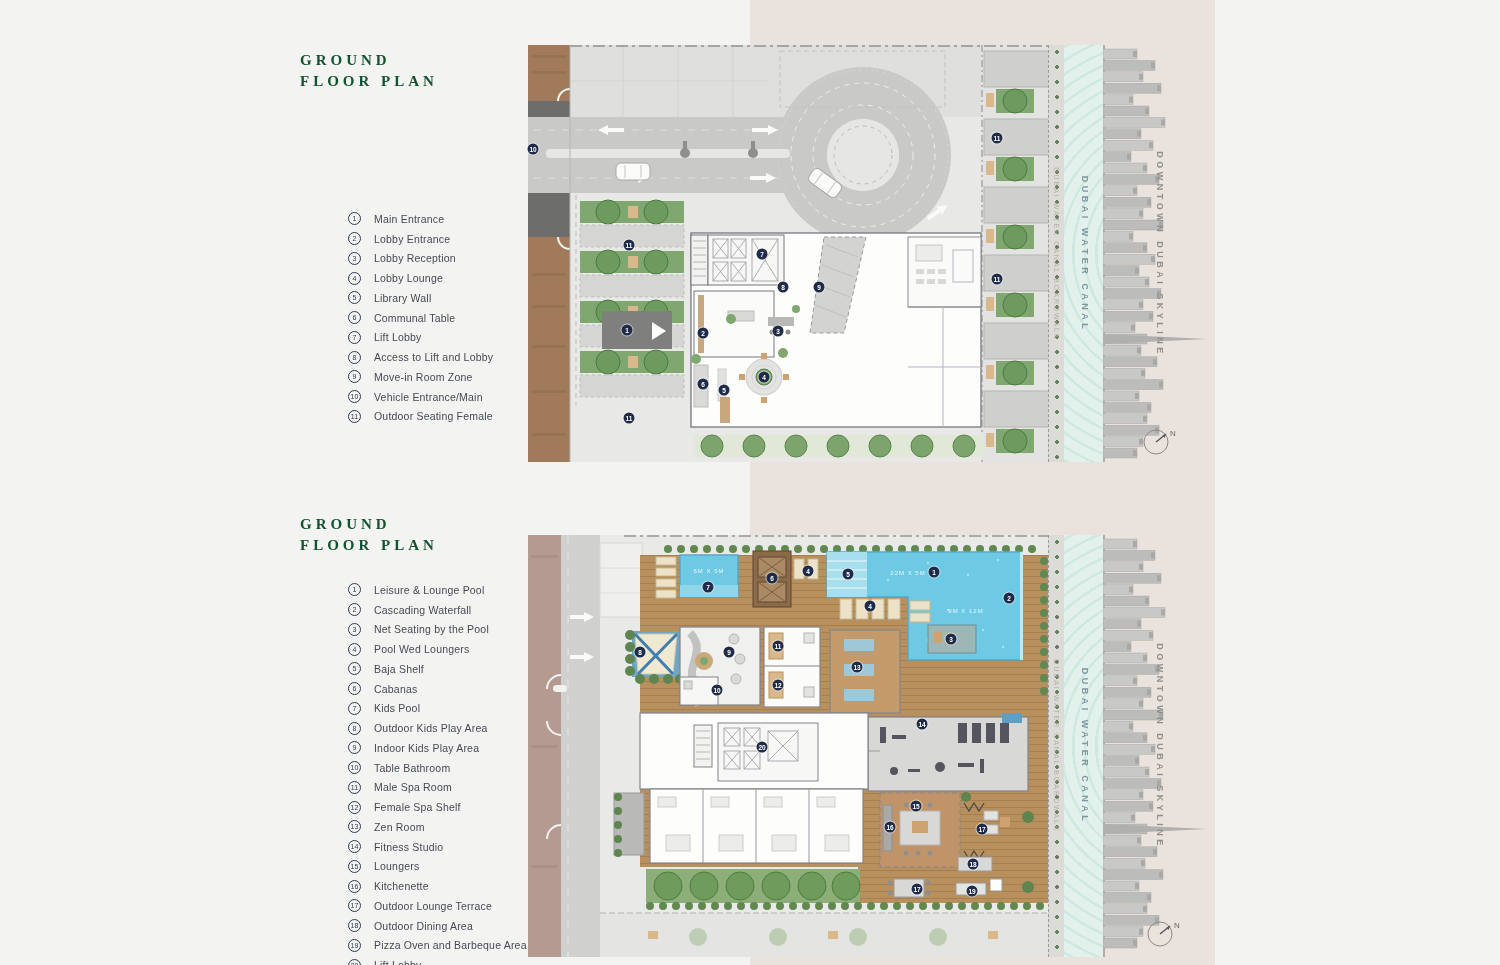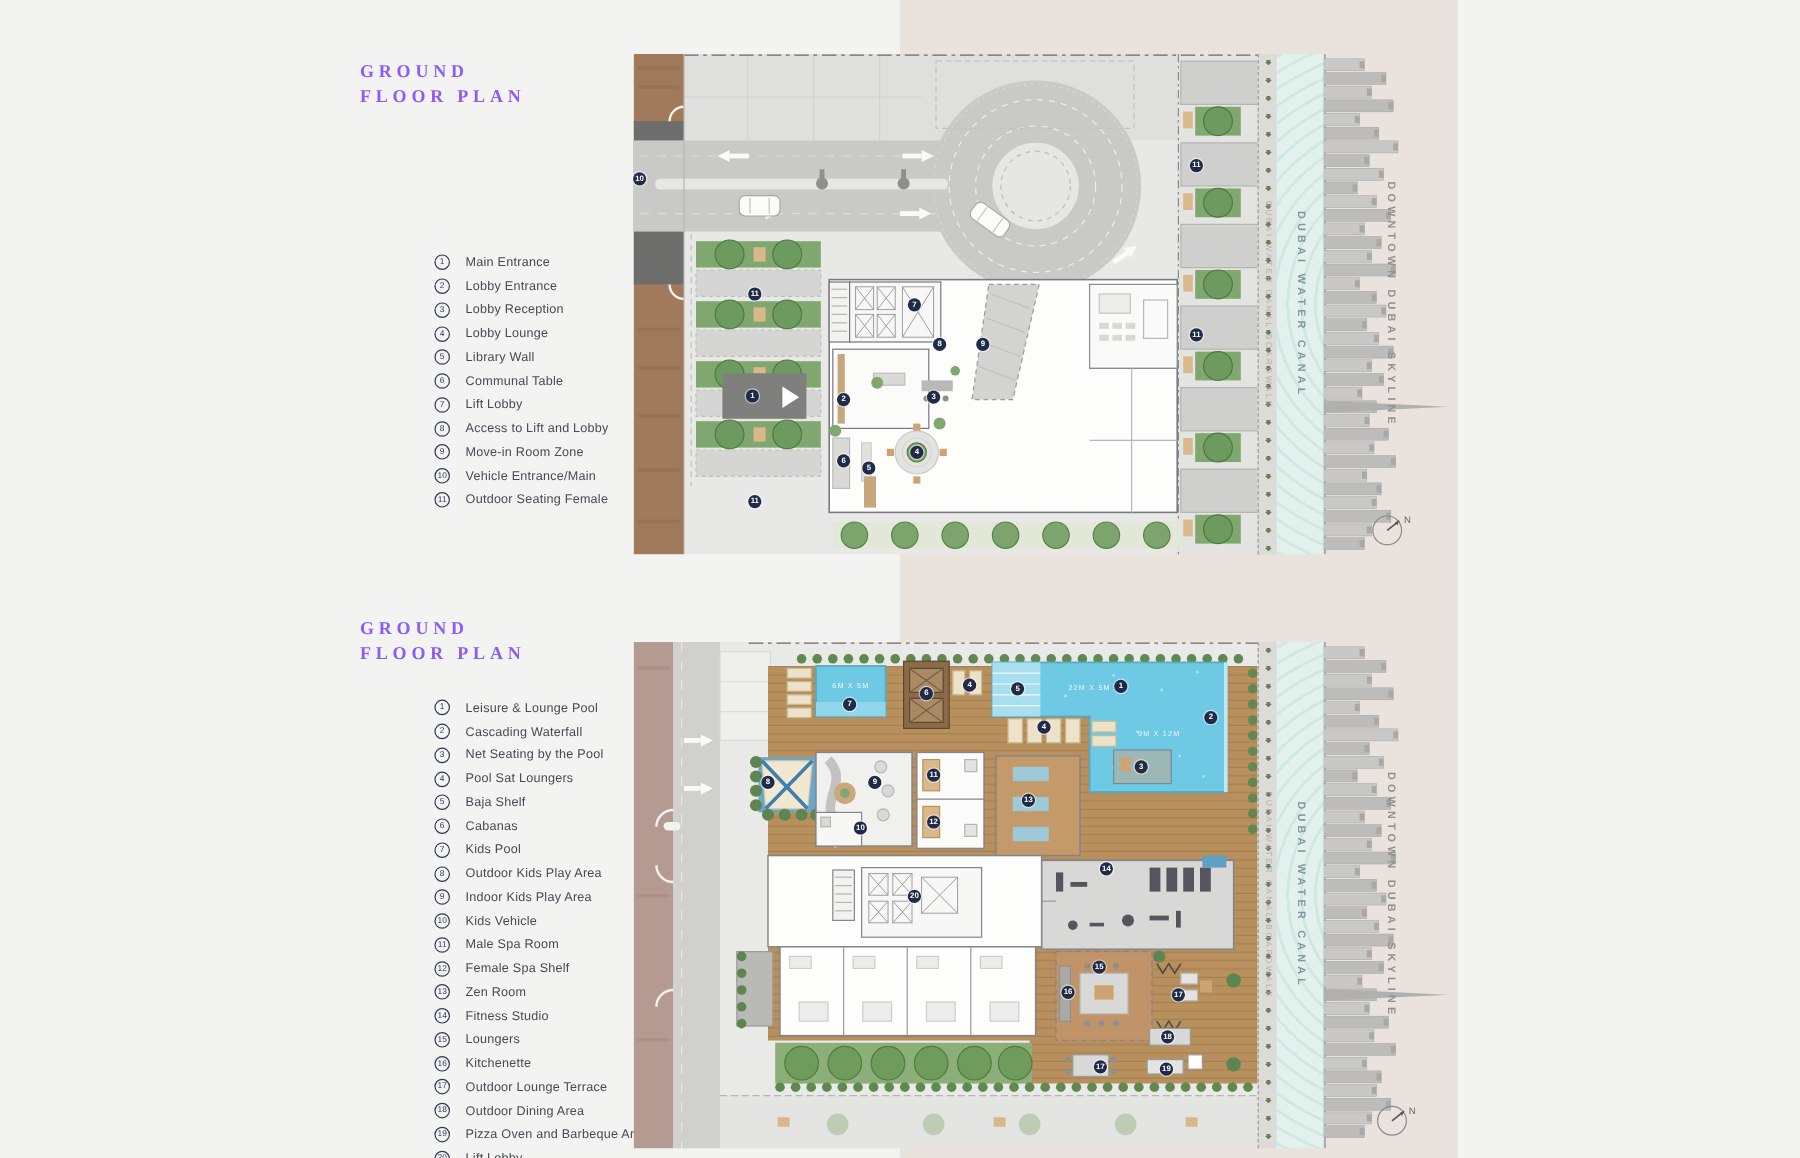--- a/index.html
+++ b/index.html
@@ -11,26 +11,26 @@
   }
   .pink-panel{
     position:absolute;left:750px;top:0;width:465px;height:965px;
     background:#e9e2dd;
   }
   
   .section-title{
     position:absolute;left:300px;
     font-family:"Liberation Serif", serif;
     font-size:15px;font-weight:700;letter-spacing:4px;
-    color:#8b5cf6;line-height:21px;white-space:pre-line;
+    color:#14532d;line-height:21px;white-space:pre-line;
   }
   #ground-title{top:50px;}
   #first-title{top:514px;}
   
-  .legend{position:absolute;left:362px;}
+  .legend{position:absolute;left:348px;}
   #ground-legend{top:209px;}
   #first-legend{top:580px;}
   .legend-row{height:19.75px;display:flex;align-items:center;}
   .legend-num{
     width:13px;height:13px;border:1px solid #2e3a56;border-radius:50%;
     display:flex;align-items:center;justify-content:center;
     font-size:7px;color:#2e3a56;flex:0 0 auto;box-sizing:border-box;
   }
   .legend-label{margin-left:13px;font-size:10.5px;color:#454a54;letter-spacing:.2px;}
   
@@ -507,21 +507,21 @@
     <div class="legend-row">
       <span class="legend-num">2</span>
       <span class="legend-label">Cascading Waterfall</span>
     </div>
     <div class="legend-row">
       <span class="legend-num">3</span>
       <span class="legend-label">Net Seating by the Pool</span>
     </div>
     <div class="legend-row">
       <span class="legend-num">4</span>
-      <span class="legend-label">Pool Sat Loungers</span>
+      <span class="legend-label">Pool Wed Loungers</span>
     </div>
     <div class="legend-row">
       <span class="legend-num">5</span>
       <span class="legend-label">Baja Shelf</span>
     </div>
     <div class="legend-row">
       <span class="legend-num">6</span>
       <span class="legend-label">Cabanas</span>
     </div>
     <div class="legend-row">
@@ -531,21 +531,21 @@
     <div class="legend-row">
       <span class="legend-num">8</span>
       <span class="legend-label">Outdoor Kids Play Area</span>
     </div>
     <div class="legend-row">
       <span class="legend-num">9</span>
       <span class="legend-label">Indoor Kids Play Area</span>
     </div>
     <div class="legend-row">
       <span class="legend-num">10</span>
-      <span class="legend-label">Kids Vehicle</span>
+      <span class="legend-label">Table Bathroom</span>
     </div>
     <div class="legend-row">
       <span class="legend-num">11</span>
       <span class="legend-label">Male Spa Room</span>
     </div>
     <div class="legend-row">
       <span class="legend-num">12</span>
       <span class="legend-label">Female Spa Shelf</span>
     </div>
     <div class="legend-row">

